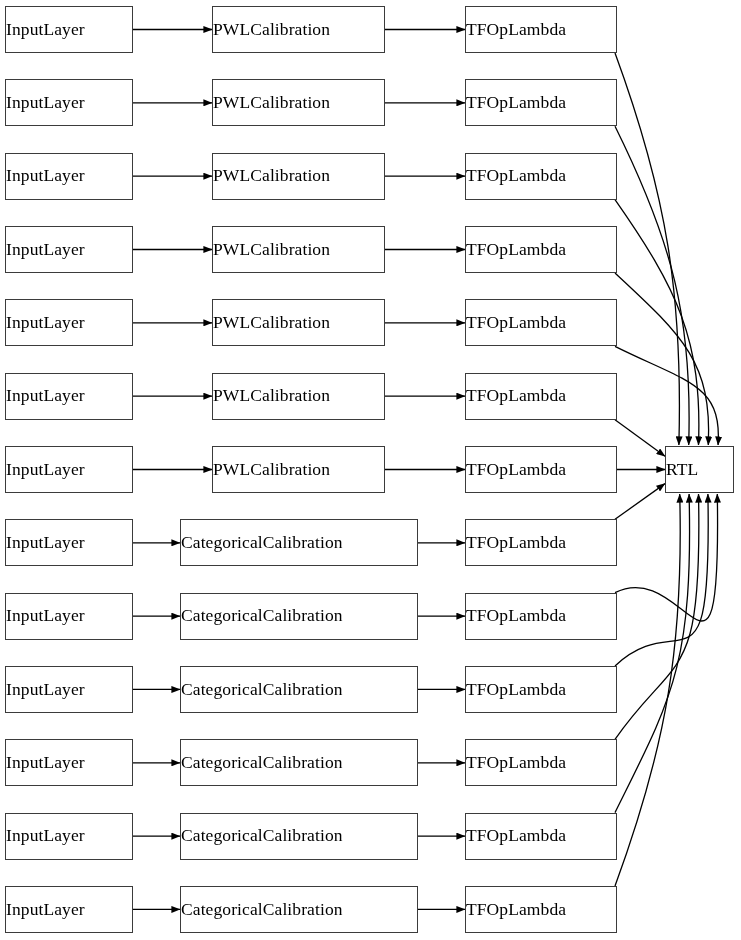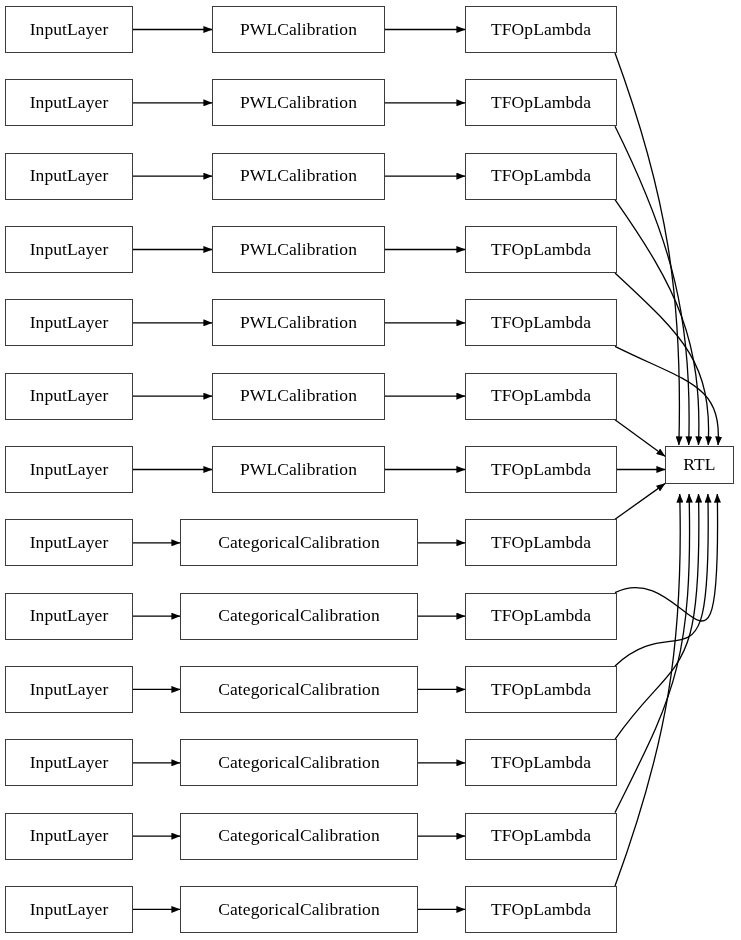--- a/index.html
+++ b/index.html
@@ -32,21 +32,20 @@
     width: 741px;
     height: 940px;
   }
   .node {
     position: absolute;
     box-sizing: border-box;
     background: #ffffff;
     border: 1.4px solid #3b3b3b;
     display: flex;
     align-items: center;
-    justify-content: center;
     font-size: 17.5px;
     line-height: 1;
     color: #000000;
     white-space: nowrap;
     letter-spacing: 0.1px;
   }
   .node-label {
     display: block;
     transform: translateY(-0.5px);
   }
@@ -215,17 +214,17 @@
       </div>
       <div class="node" style="left: 5px; top: 885.96px; width: 128px; height: 47px;">
         <span class="node-label">InputLayer</span>
       </div>
       <div class="node" style="left: 180px; top: 885.96px; width: 238px; height: 47px;">
         <span class="node-label">CategoricalCalibration</span>
       </div>
       <div class="node" style="left: 465px; top: 885.96px; width: 152px; height: 47px;">
         <span class="node-label">TFOpLambda</span>
       </div>
-      <div class="node" style="left: 665px; top: 446px; width: 69px; height: 38px;">
+      <div class="node" style="left: 665px; top: 446px; width: 69px; height: 47px;">
         <span class="node-label">RTL</span>
       </div>
     </div>
 </div>
 
 </body></html>

